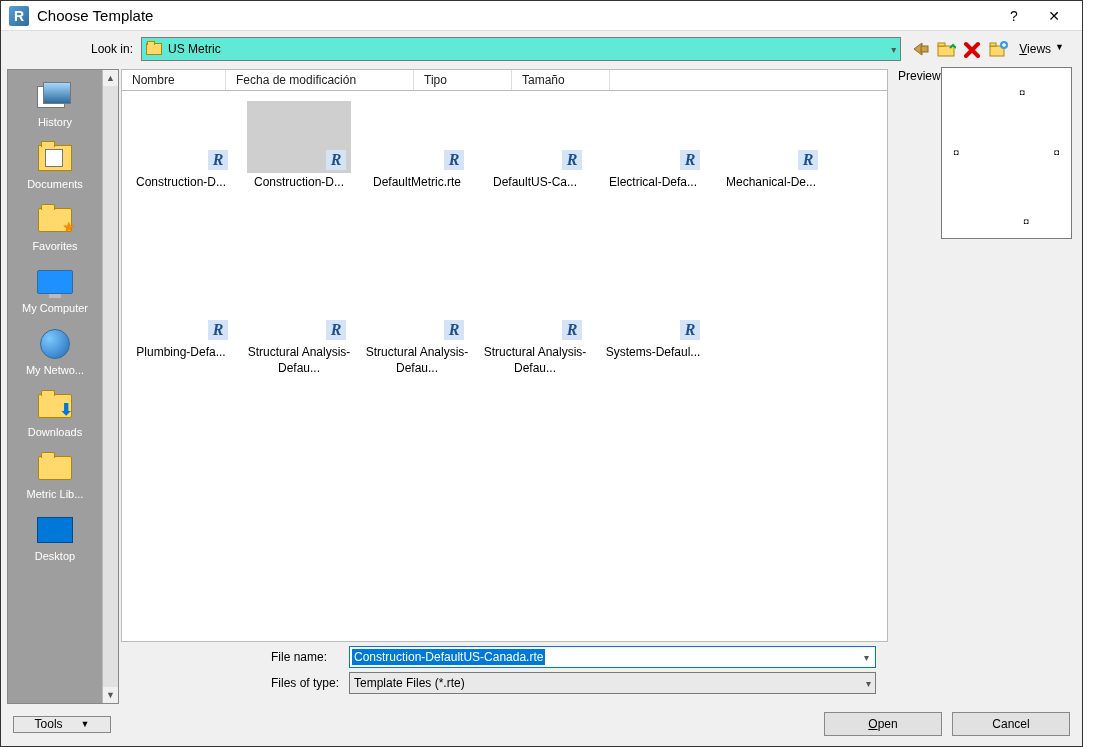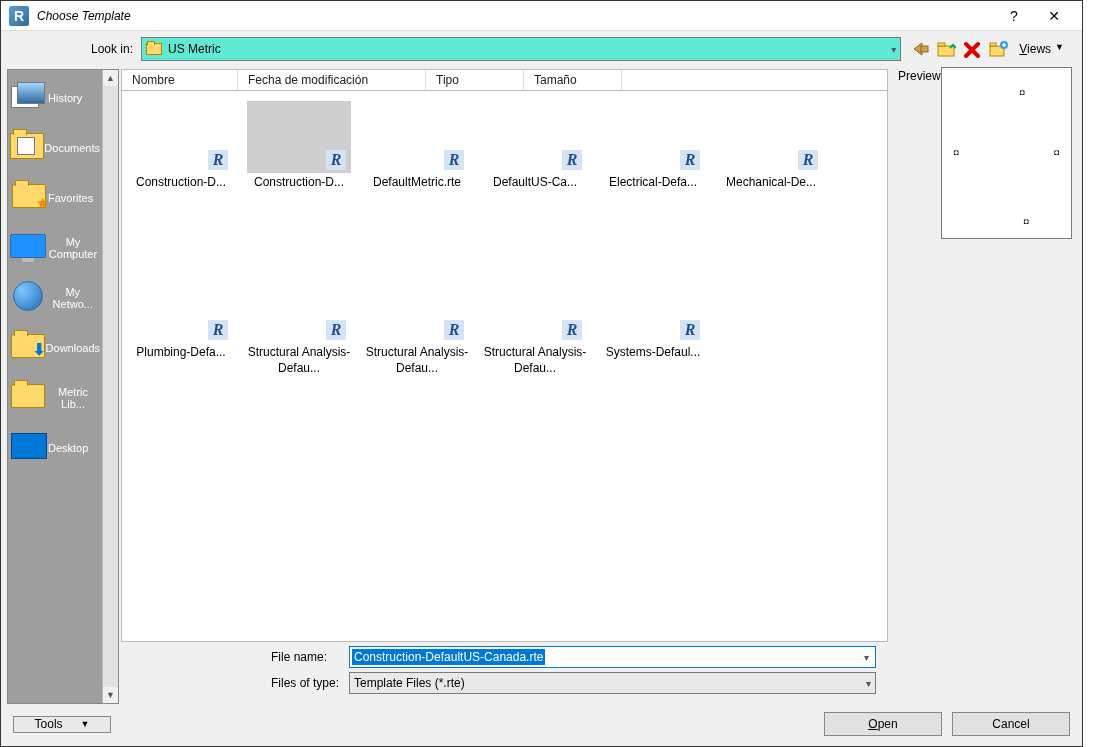--- a/index.html
+++ b/index.html
@@ -1,38 +1,38 @@
 <!DOCTYPE html>
 <html><head>
 <meta charset="utf-8">
 <style>
 * { box-sizing: border-box; font-family: "Segoe UI", Tahoma, sans-serif; font-size: 12px; }
 body { margin: 0; background: #fff; }
 .dialog { width: 1083px; height: 747px; border: 1px solid #333; background: #f0f0f0; display: flex; flex-direction: column; }
 .titlebar { height: 30px; background: #fff; display: flex; align-items: center; padding: 0 8px; border-bottom: 1px solid #ddd; }
 .titlebar .app-icon { width: 20px; height: 20px; background: linear-gradient(135deg,#5a9fd4,#2e6b9e); border-radius: 2px; display: flex; align-items: center; justify-content: center; color: #fff; font-weight: bold; font-size: 14px; margin-right: 8px; }
-.titlebar .title { flex: 1; font-size: 12px; font-style: italic; }
+.titlebar .title { flex: 1; font-size: 15px; }
 .titlebar .win-btn { width: 40px; height: 28px; display: flex; align-items: center; justify-content: center; font-size: 14px; cursor: pointer; }
 .body-area { flex: 1; display: flex; flex-direction: column; padding: 0; }
 .topbar { display: flex; align-items: center; padding: 6px 12px 6px 0; }
 .lookin-label { width: 140px; text-align: right; padding-right: 8px; }
 .lookin-combo { flex: 1; height: 24px; border: 1px solid #7a7a7a; background: #5eead4; display: flex; align-items: center; padding: 0 4px; }
 .lookin-combo .folder-icn { width: 16px; height: 12px; background: #ffd96b; border: 1px solid #b38600; margin-right: 6px; position: relative; }
 .lookin-combo .folder-icn:before { content:""; position:absolute; top:-3px; left:0; width:6px; height:3px; background:#ffd96b; border:1px solid #b38600; border-bottom:none;}
 .lookin-combo .caret { margin-left: auto; font-size: 10px; color: #555; }
 .toolbar-icons { display: flex; align-items: center; gap: 4px; margin-left: 8px; }
 .tool-icn { width: 22px; height: 22px; display: flex; align-items: center; justify-content: center; cursor: pointer; font-size: 14px; }
 .views-btn { display: flex; gap: 4px; padding: 0 6px; cursor: pointer; }
 .views-btn .u { text-decoration: underline; }
 .middle { flex: 1; display: flex; overflow: hidden; }
 .places { width: 112px; background: #9e9e9e; display: flex; flex-direction: column; align-items: stretch; padding: 2px; margin: 2px 0 2px 6px; border: 1px solid #888; position: relative; overflow: hidden; }
 .places-scroll { position:absolute; right:0; top:0; bottom:0; width:16px; background:#e1e1e1; border-left:1px solid #bbb; display:flex; flex-direction:column; }
 .places-scroll .arr { height:16px; display:flex; align-items:center; justify-content:center; color:#555; font-size:9px; background:#f0f0f0; cursor:pointer; }
 .places-scroll .track { flex:1; }
-.place-item { display: flex; flex-direction: row; align-items: center; padding: 8px 0 6px; color: #fff; cursor: pointer; margin-right:16px; }
+.place-item { display: flex; flex-direction: column; align-items: center; padding: 8px 0 6px; color: #fff; cursor: pointer; margin-right:16px; }
 .place-item .pic { width: 38px; height: 32px; display:flex; align-items:center; justify-content:center; margin-bottom:4px; }
 .place-item .lbl { font-size: 11px; color: #fff; text-align:center; }
 .folder-shape { width: 34px; height: 24px; background: #ffd96b; border: 1px solid #b38600; position: relative; border-radius: 2px; }
 .folder-shape:before { content:""; position:absolute; top:-5px; left:2px; width:12px; height:5px; background:#ffd96b; border:1px solid #b38600; border-bottom:none; border-radius:2px 2px 0 0;}
 .fav-star { position:absolute; right:-4px; bottom:-4px; color:#ff8c00; font-size:14px; text-shadow:0 0 1px #b36b00;}
 .arrow-dl { position:absolute; right:-2px; bottom:-2px; color:#0078d7; font-size:16px; font-weight:bold; }
 .monitor { width:36px; height:24px; background:#1e90ff; border:1px solid #2e6b9e; position:relative; border-radius:2px;}
 .monitor:after { content:""; position:absolute; bottom:-5px; left:50%; transform:translateX(-50%); width:12px; height:4px; background:#bbb;}
 .net-globe { width:30px; height:30px; border-radius:50%; background: radial-gradient(circle at 30% 30%, #7ec8ff, #1e6bb8); border:1px solid #2e6b9e; position:relative;}
 .desk-rect { width:36px; height:26px; background:#0078d7; border:1px solid #004a8f;}
@@ -186,21 +186,21 @@
         </div>
         <div class="places-scroll">
           <div class="arr">▲</div>
           <div class="track"></div>
           <div class="arr">▼</div>
         </div>
       </div>
 
       <div class="file-area">
         <div class="file-header">
-          <div class="fh-col" style="width:116px">Nombre</div>
+          <div class="fh-col" style="width:104px">Nombre</div>
           <div class="fh-col" style="width:188px">Fecha de modificación</div>
           <div class="fh-col" style="width:98px">Tipo</div>
           <div class="fh-col" style="width:98px">Tamaño</div>
         </div>
         <div class="file-list">
           <div class="file-item">
               <div class="thumb">
                 <div class="r-ovl">R</div>
               </div>
               <div class="file-lbl">Construction-D...</div>

